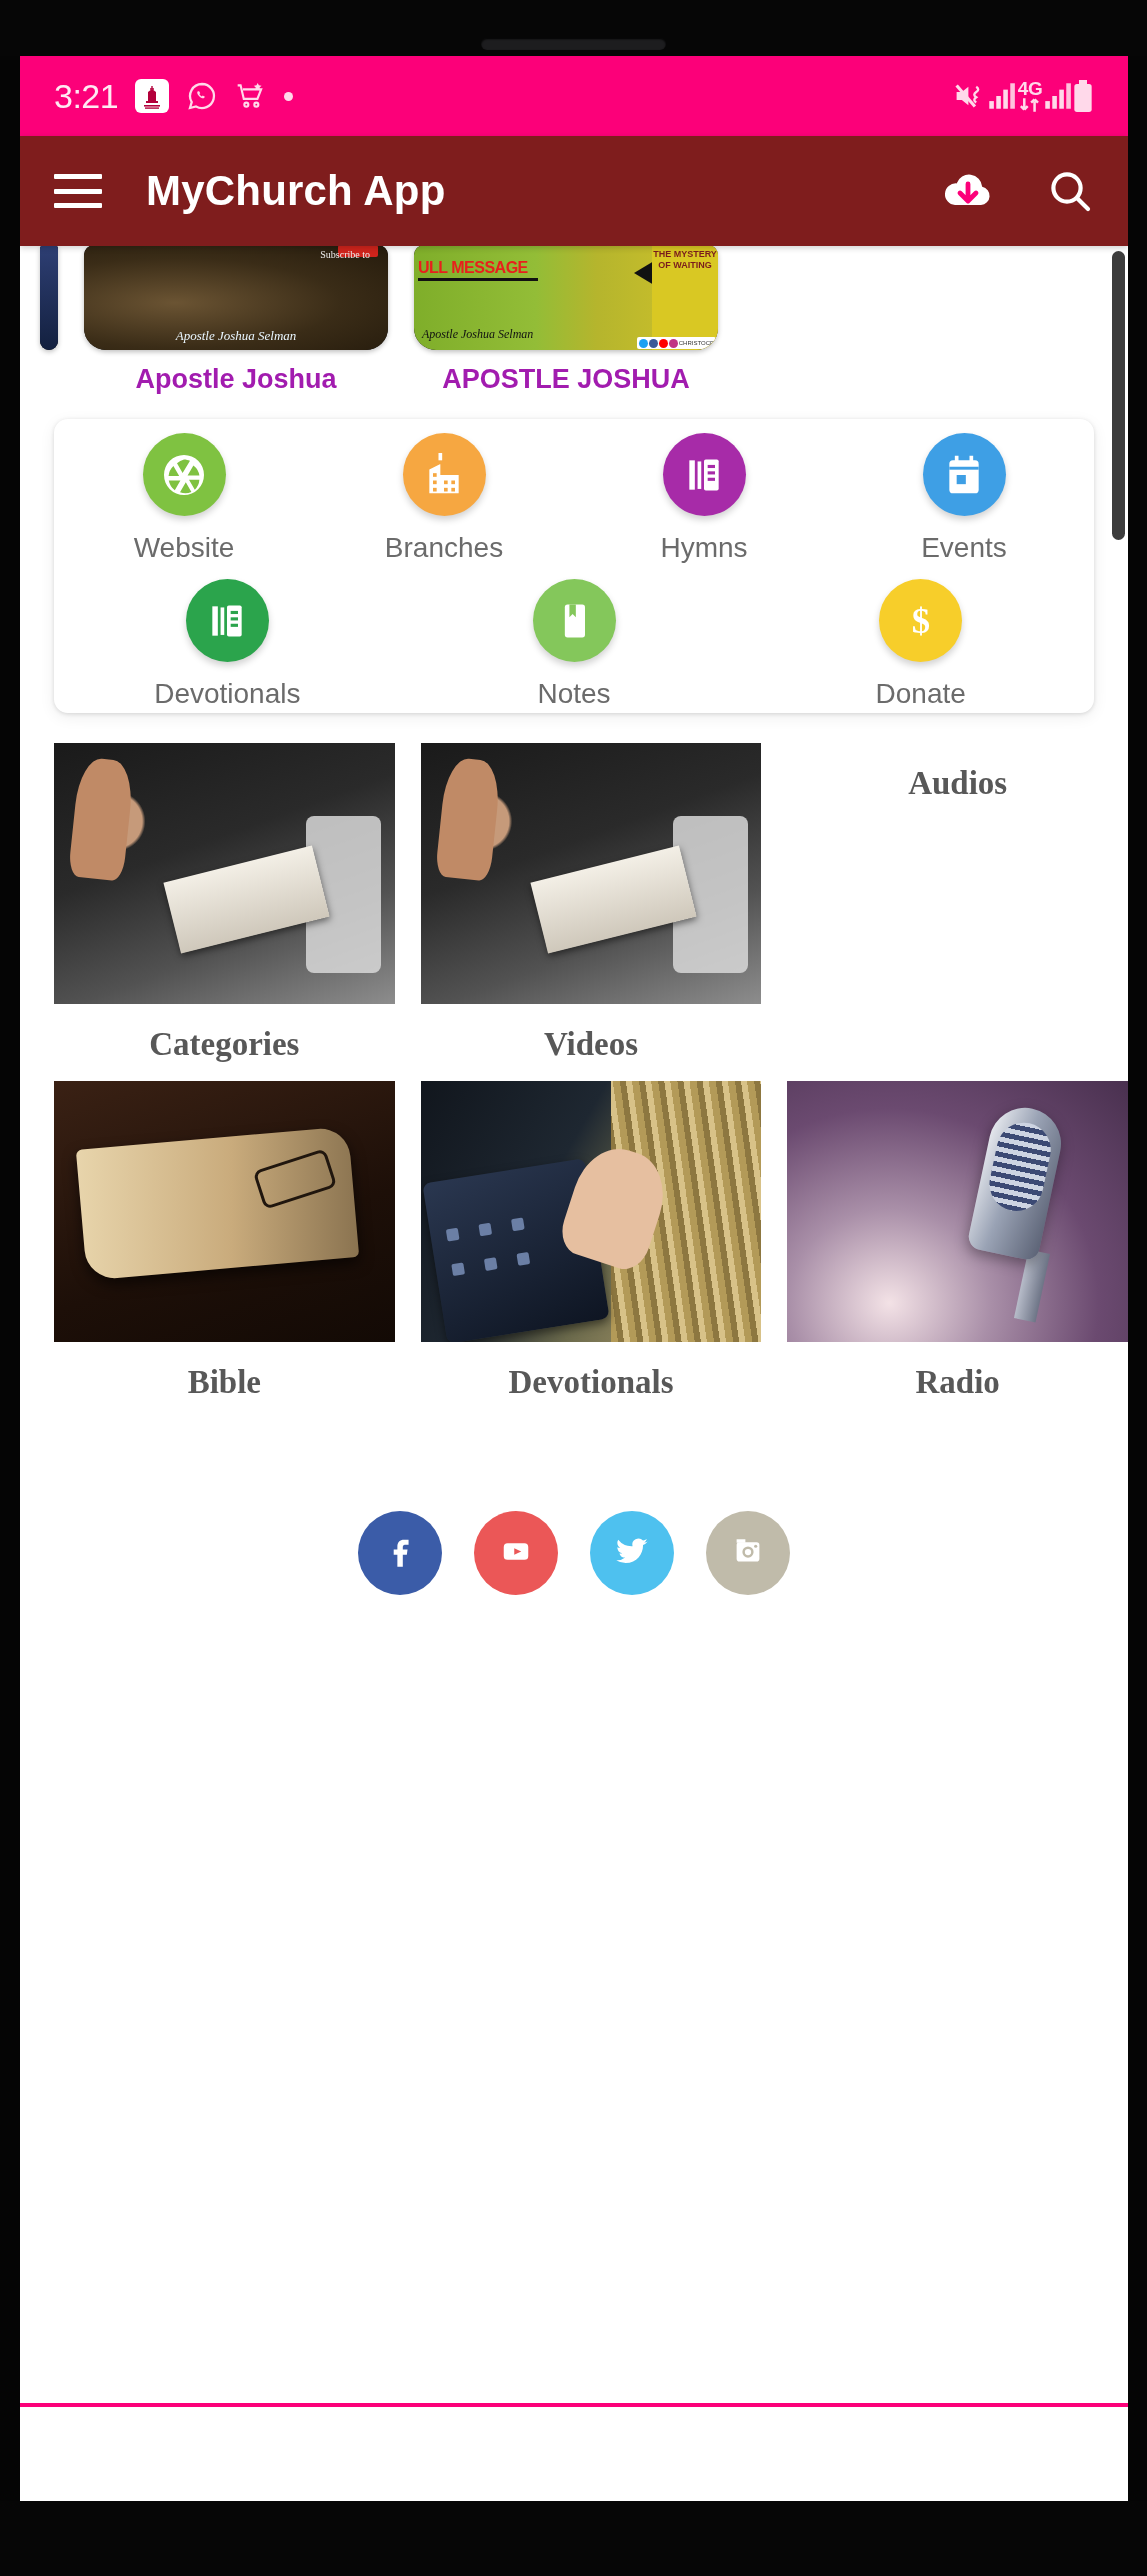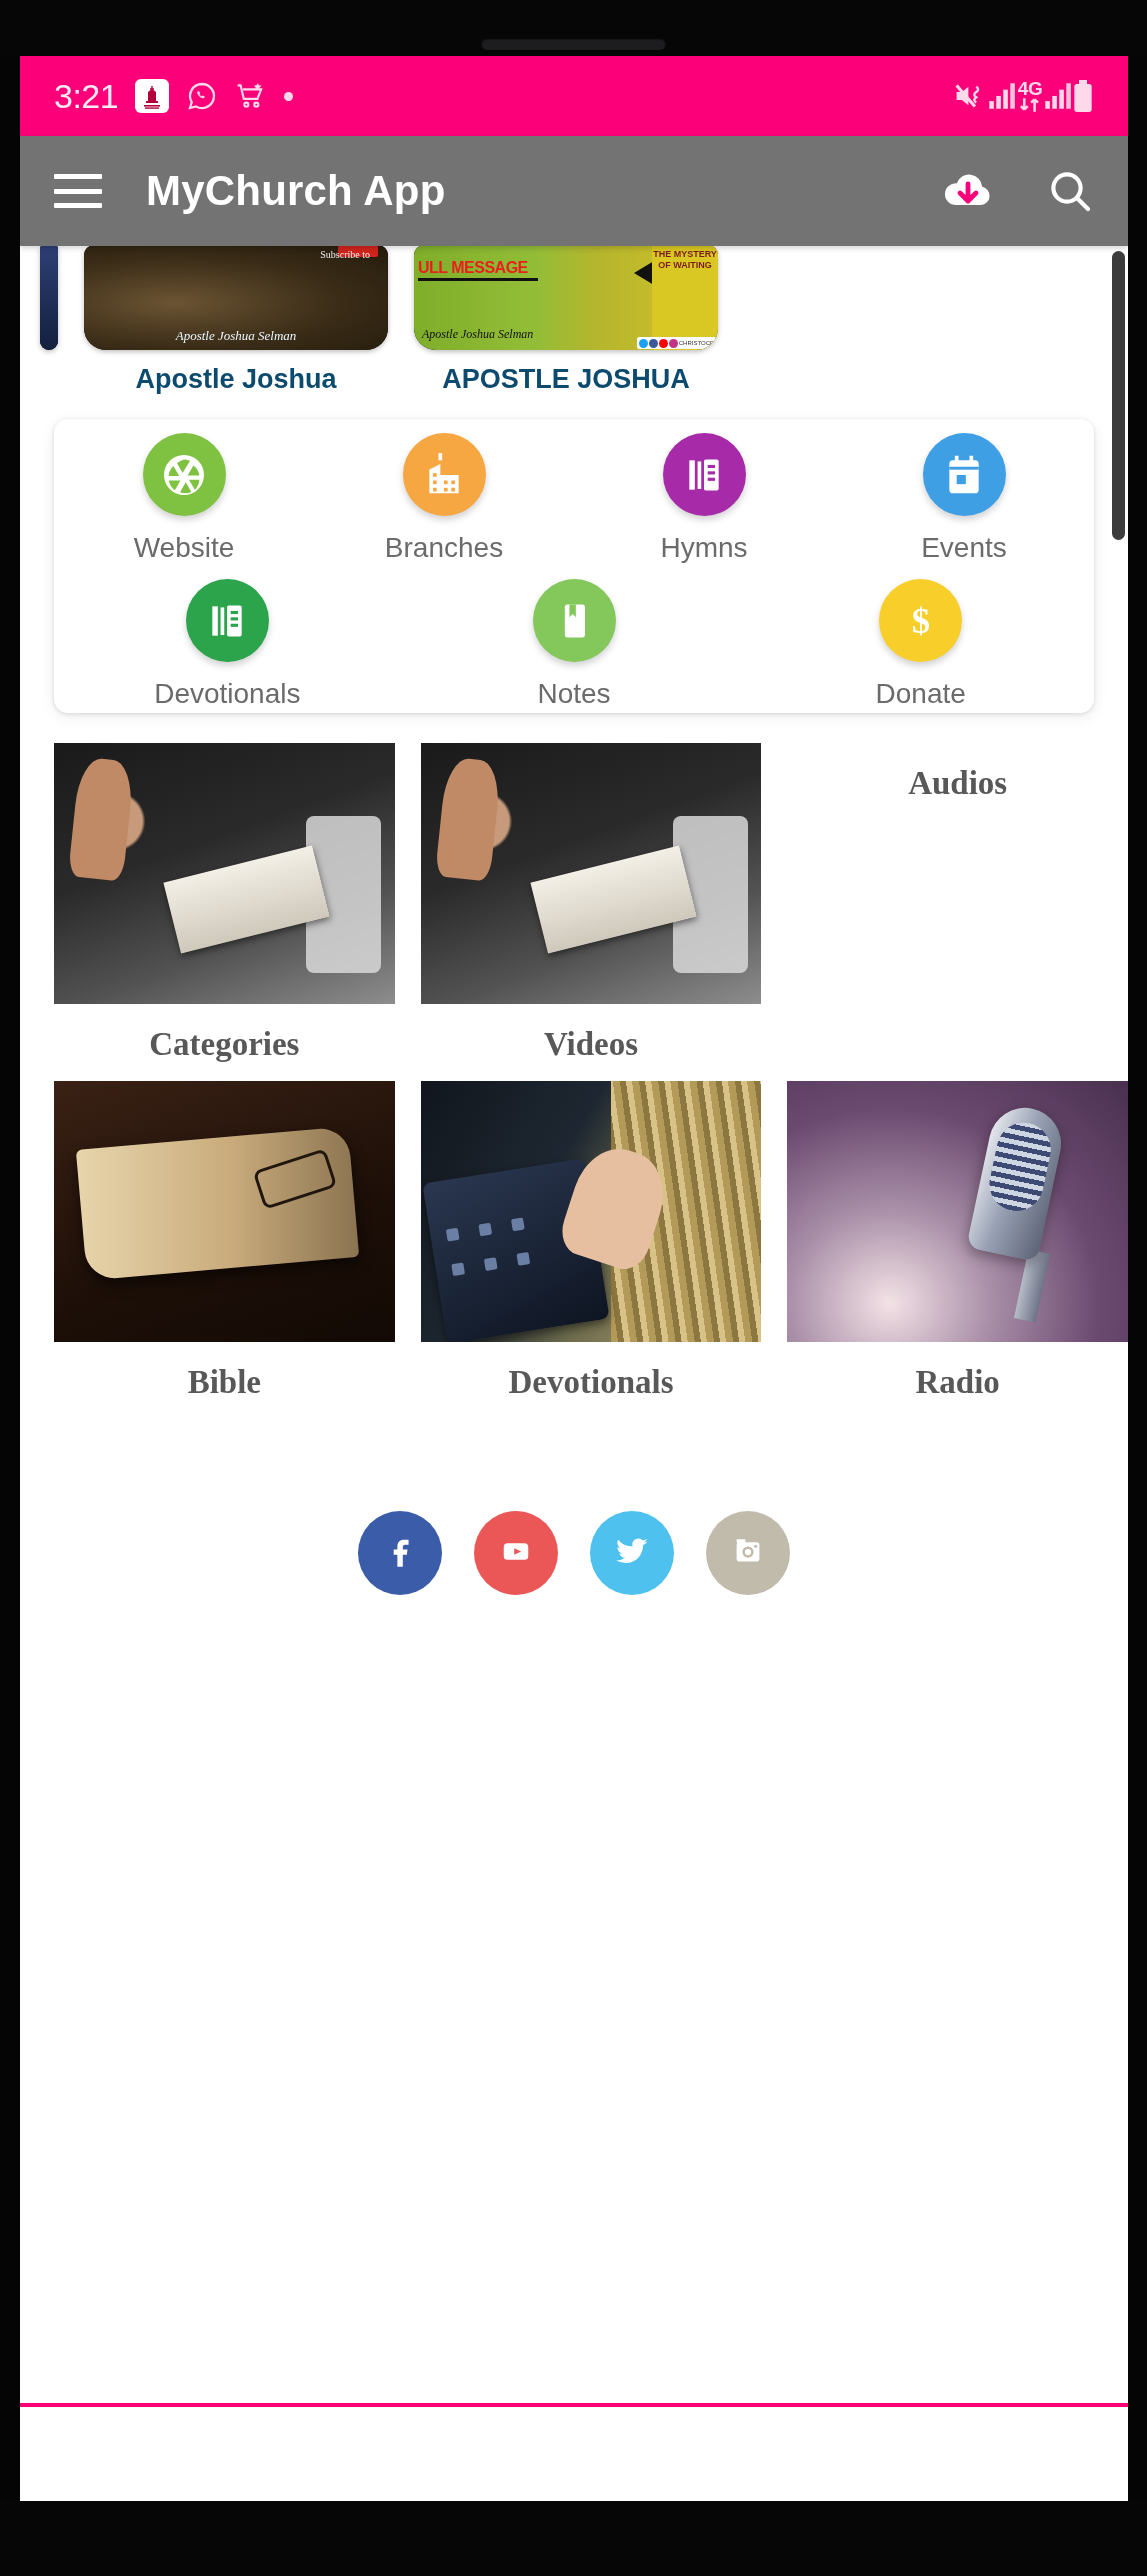--- a/index.html
+++ b/index.html
@@ -44,21 +44,21 @@
     display:flex;align-items:center;justify-content:center;
     overflow:hidden;
   }
   .sb-appicon svg{display:block;}
   .sb-ico{color:#ffd9ea;display:flex;align-items:center;}
   .sb-dot{width:9px;height:9px;border-radius:50%;background:#ffd9ea;}
   .sb-right{display:flex;align-items:center;}
   
   .appbar{
     position:absolute;left:0;top:80px;width:1108px;height:110px;
-    background:#737373;display:flex;align-items:center;
+    background:#7f1d1d;display:flex;align-items:center;
     padding:0 34px;box-sizing:border-box;
     box-shadow:0 2px 6px rgba(0,0,0,.18);
     z-index:6;
   }
   .hamburger{width:48px;height:34px;display:flex;flex-direction:column;justify-content:space-between;cursor:pointer;}
   .hamburger span{display:block;height:5px;background:#fff;border-radius:1px;}
   .apptitle{
     color:#fff;font-size:42px;font-weight:bold;margin-left:44px;
     letter-spacing:0.2px;white-space:nowrap;
   }
@@ -79,21 +79,21 @@
     width:304px;flex:0 0 304px;position:relative;
   }
   .vcard.partial{width:18px;flex:0 0 18px;}
   .vthumb{
     width:100%;height:105px;border-radius:10px 10px 22px 22px;
     overflow:hidden;position:relative;background:#000;
     box-shadow:0 2px 5px rgba(0,0,0,.25);
   }
   .vtitle{
     margin-top:14px;text-align:center;font-size:27px;font-weight:bold;
-    color:#0c4a6e;white-space:nowrap;overflow:hidden;
+    color:#a21caf;white-space:nowrap;overflow:hidden;
     font-family:"Liberation Sans", sans-serif;
   }
   
   .art1{width:100%;height:100%;
     background:
       radial-gradient(ellipse at 30% 55%, #6b5433 0%, #3a2c17 55%, #241a0c 100%);
   }
   .art1 .sub{position:absolute;right:18px;top:4px;color:#eee;font-size:10px;font-family:"Liberation Serif",serif;}
   .art1 .redbox{position:absolute;right:10px;top:0px;width:40px;height:12px;background:#d0241c;border-radius:2px;}
   .art1 .sig{position:absolute;left:50%;transform:translateX(-50%);bottom:6px;color:#eaf7ff;font-size:13px;font-family:"Liberation Serif",serif;font-style:italic;white-space:nowrap;}

